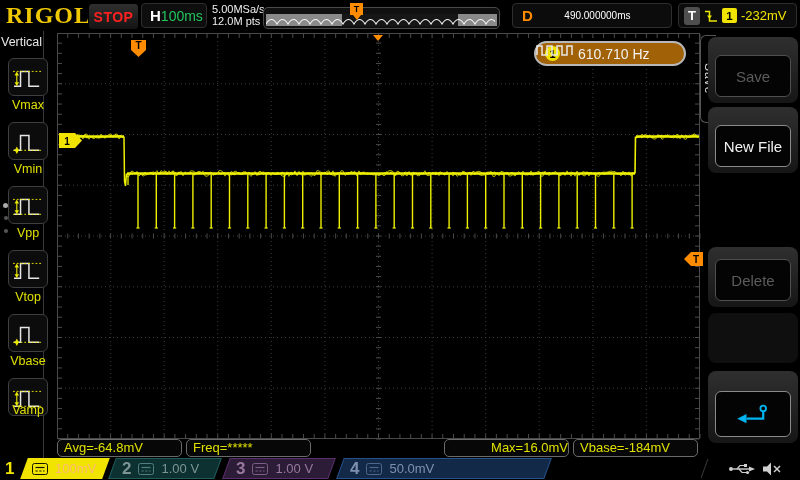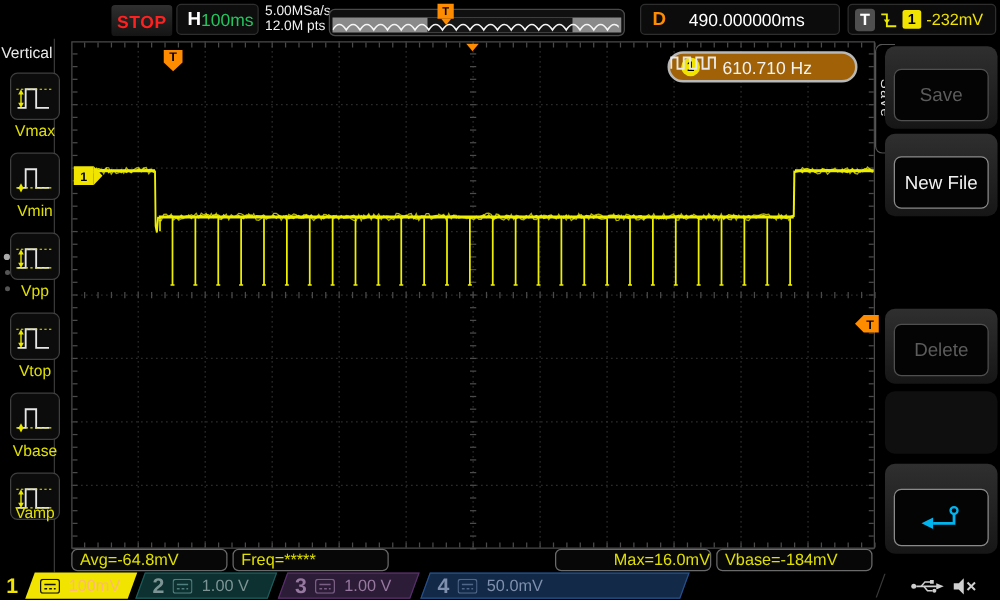--- a/index.html
+++ b/index.html
@@ -23,21 +23,21 @@
   .strip-track{position:absolute;left:2px;right:2px;top:6px;bottom:2px;background:#8a8a8a;overflow:hidden;}
   .strip-window{position:absolute;left:76px;width:116px;top:0;bottom:0;background:#161616;}
   .strip-zig{position:absolute;left:0;top:0;}
   .strip-tflag{position:absolute;left:86px;top:-5px;width:13px;height:12px;background:#ff8c00;
         color:#000;font-size:9px;font-weight:bold;display:flex;align-items:center;justify-content:center;}
   .strip-tflag:after{content:"";position:absolute;left:2.5px;top:12px;border-left:4px solid transparent;
         border-right:4px solid transparent;border-top:5px solid #ff8c00;}
   .d-box{left:512px;top:3px;width:160px;height:25px;background:#0c0c0c;border:1px solid #2e2e2e;
         border-radius:4px;display:flex;align-items:center;padding:0 9px;box-sizing:border-box;}
   .d-box .dl{color:#ff8c00;font-weight:bold;font-size:15px;}
-  .d-box .dv{flex:1;text-align:center;color:#fff;font-size:14px;}
+  .d-box .dv{flex:1;text-align:center;color:#fff;font-size:10px;}
   .t-box{left:678px;top:3px;width:119px;height:25px;background:#0c0c0c;border:1px solid #2e2e2e;
         border-radius:4px;display:flex;align-items:center;gap:4px;padding:0 5px;box-sizing:border-box;}
   .t-box .tl{width:16px;height:18px;background:#4f4f4f;border-radius:3px;color:#fff;font-weight:bold;
         font-size:13px;display:flex;align-items:center;justify-content:center;}
   .t-box .badge{width:15px;height:15px;background:#f0e400;border-radius:2px;color:#000;font-weight:bold;
         font-size:11.5px;display:flex;align-items:center;justify-content:center;}
   .t-box .lvl{color:#f0e400;font-size:13px;}
 
   
   .lmenu{left:0;top:31px;width:44px;height:427px;border-right:1px solid #383838;box-sizing:border-box;}
@@ -85,20 +85,21 @@
   .hatch{background-image:repeating-linear-gradient(135deg,var(--hc) 0 2px,transparent 2px 6px);}
   .sep-diag{position:absolute;left:704px;top:1px;height:19px;width:10px;border-left:1px solid #3a3a3a;
         transform:skewX(-20deg);}
   .sicon{position:absolute;top:4px;}
 </style>
 </head>
 <body>
 
 <div class="screen">
 
+  <div class="abs logo">RIGOL</div>
   <div class="abs stop-btn">STOP</div>
   <div class="abs h-box">
     <span class="hl">H</span>
     <span class="tb">100ms</span>
   </div>
   <div class="abs acq">
     <div>5.00MSa/s</div>
     <div>12.0M pts</div>
   </div>
   <div class="abs mem-strip">

